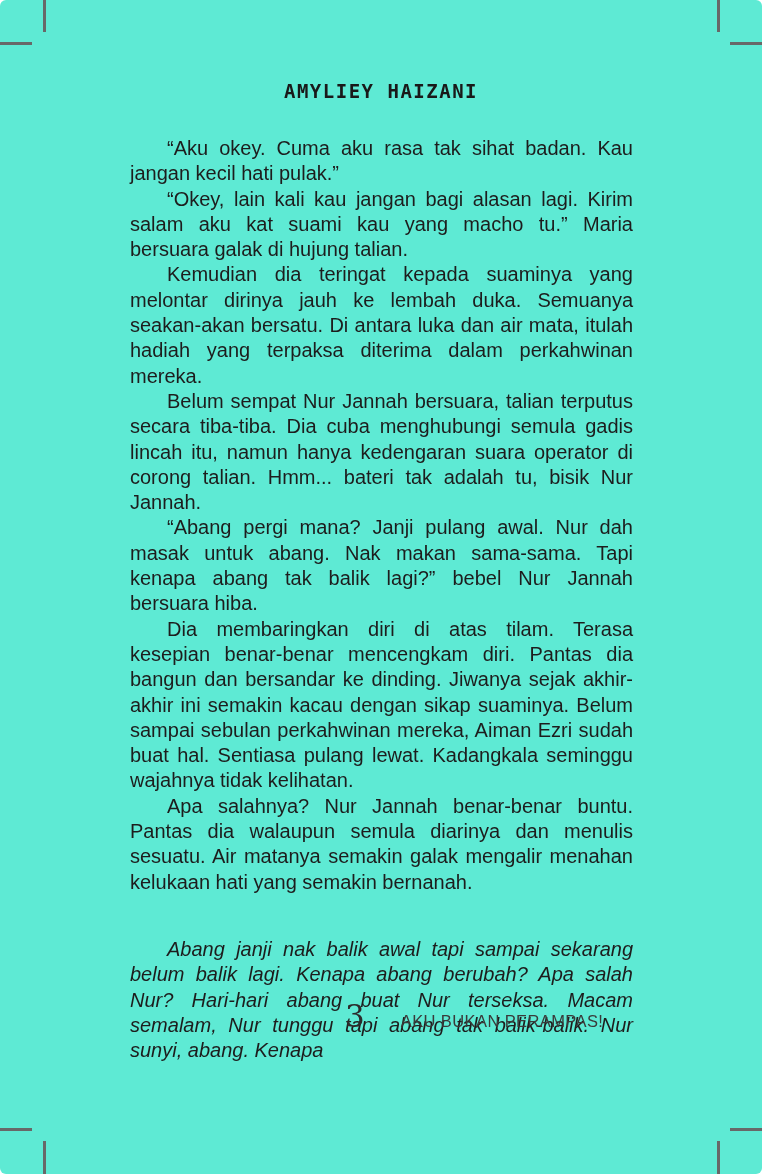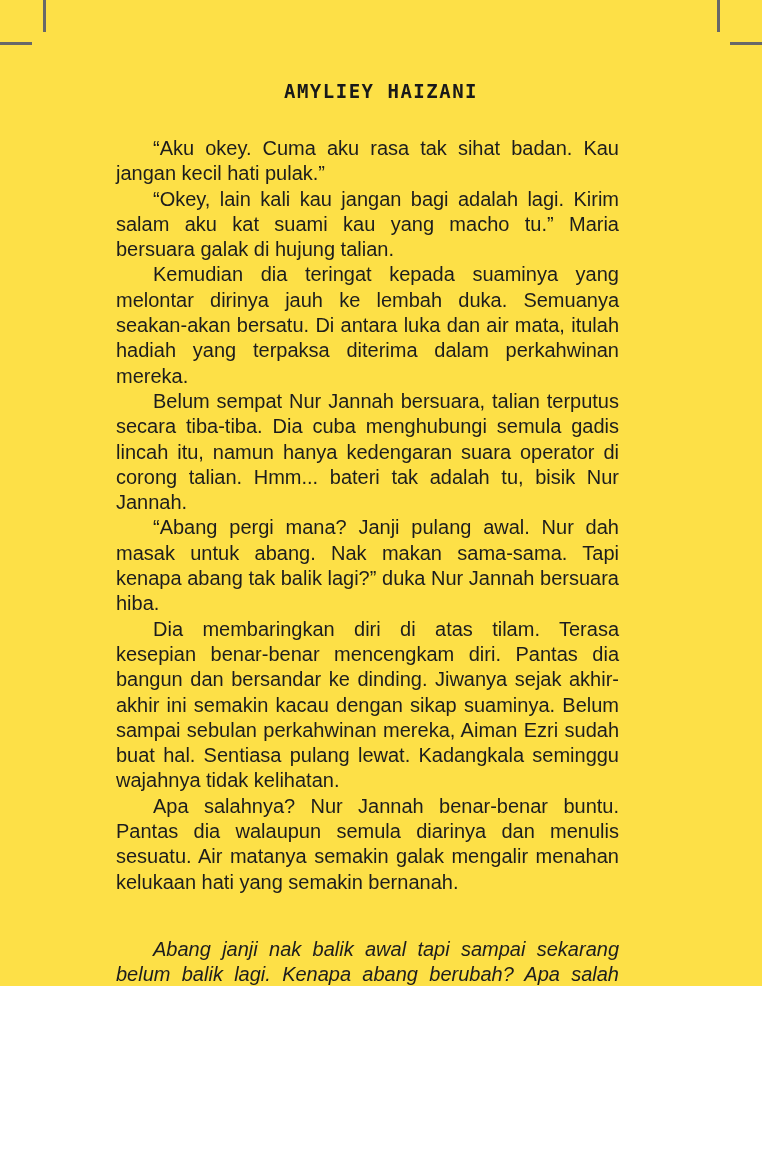--- a/index.html
+++ b/index.html
@@ -1,22 +1,23 @@
 <!DOCTYPE html>
 <html><head>
 <meta charset="utf-8">
 <style>
   html, body { margin: 0; padding: 0; background: #ffffff; }
   .page {
     position: relative;
     width: 762px;
-    height: 986px;
-    background: #fde047;
+    height: 1174px;
+    background: #5eead4;
     font-family: "Liberation Sans", sans-serif;
     overflow: hidden;
+    border-radius: 6px;
   }
   
   .crop { position: absolute; background: #686868; }
   .crop.tl-v { left: 43px;  top: 0;      width: 3px;  height: 32px; }
   .crop.tl-h { left: 0;     top: 42px;   width: 32px; height: 3px;  }
   .crop.tr-v { left: 717px; top: 0;      width: 3px;  height: 32px; }
   .crop.tr-h { left: 730px; top: 42px;   width: 32px; height: 3px;  }
   .crop.bl-h { left: 0;     top: 1128px; width: 32px; height: 3px;  }
   .crop.bl-v { left: 43px;  top: 1141px; width: 3px;  height: 33px; }
   .crop.br-h { left: 730px; top: 1128px; width: 32px; height: 3px;  }
@@ -31,21 +32,21 @@
     font-family: "DejaVu Sans Mono", monospace;
     font-weight: bold;
     font-size: 19px;
     letter-spacing: 1.5px;
     color: #191919;
   }
 
   .body-text {
     position: absolute;
     top: 136px;
-    left: 116px;
+    left: 130px;
     width: 503px;
     color: #1d1d1d;
     font-size: 20px;
     line-height: 25.3px;
     text-align: justify;
   }
   .body-text p { margin: 0; text-indent: 37px; }
   .body-text p.diary {
     margin-top: 42px;
     font-style: italic;
@@ -83,24 +84,24 @@
   <div class="crop tr-h"></div>
   <div class="crop bl-h"></div>
   <div class="crop bl-v"></div>
   <div class="crop br-h"></div>
   <div class="crop br-v"></div>
 
   <div class="running-header">AMYLIEY HAIZANI</div>
 
   <div class="body-text">
     <p>“Aku okey. Cuma aku rasa tak sihat badan. Kau jangan kecil hati pulak.”</p>
-    <p>“Okey, lain kali kau jangan bagi adalah lagi. Kirim salam aku kat suami kau yang macho tu.” Maria bersuara galak di hujung talian.</p>
+    <p>“Okey, lain kali kau jangan bagi alasan lagi. Kirim salam aku kat suami kau yang macho tu.” Maria bersuara galak di hujung talian.</p>
     <p>Kemudian dia teringat kepada suaminya yang melontar dirinya jauh ke lembah duka. Semuanya seakan-akan bersatu. Di antara luka dan air mata, itulah hadiah yang terpaksa diterima dalam perkahwinan mereka.</p>
     <p>Belum sempat Nur Jannah bersuara, talian terputus secara tiba-tiba. Dia cuba menghubungi semula gadis lincah itu, namun hanya kedengaran suara operator di corong talian. Hmm... bateri tak adalah tu, bisik Nur Jannah.</p>
-    <p>“Abang pergi mana? Janji pulang awal. Nur dah masak untuk abang. Nak makan sama-sama. Tapi kenapa abang tak balik lagi?” duka Nur Jannah bersuara hiba.</p>
+    <p>“Abang pergi mana? Janji pulang awal. Nur dah masak untuk abang. Nak makan sama-sama. Tapi kenapa abang tak balik lagi?” bebel Nur Jannah bersuara hiba.</p>
     <p>Dia membaringkan diri di atas tilam. Terasa kesepian benar-benar mencengkam diri. Pantas dia bangun dan bersandar ke dinding. Jiwanya sejak akhir-akhir ini semakin kacau dengan sikap suaminya. Belum sampai sebulan perkahwinan mereka, Aiman Ezri sudah buat hal. Sentiasa pulang lewat. Kadangkala seminggu wajahnya tidak kelihatan.</p>
     <p>Apa salahnya? Nur Jannah benar-benar buntu. Pantas dia walaupun semula diarinya dan menulis sesuatu. Air matanya semakin galak mengalir menahan kelukaan hati yang semakin bernanah.</p>
     <p class="diary">Abang janji nak balik awal tapi sampai sekarang belum balik lagi. Kenapa abang berubah? Apa salah Nur? Hari-hari abang buat Nur terseksa. Macam semalam, Nur tunggu tapi abang tak balik-balik. Nur sunyi, abang. Kenapa</p>
   </div>
 
   <div class="footer">
     <span class="page-number">3</span>
     <span class="book-title">AKU BUKAN PERAMPAS!</span>
   </div>
 

